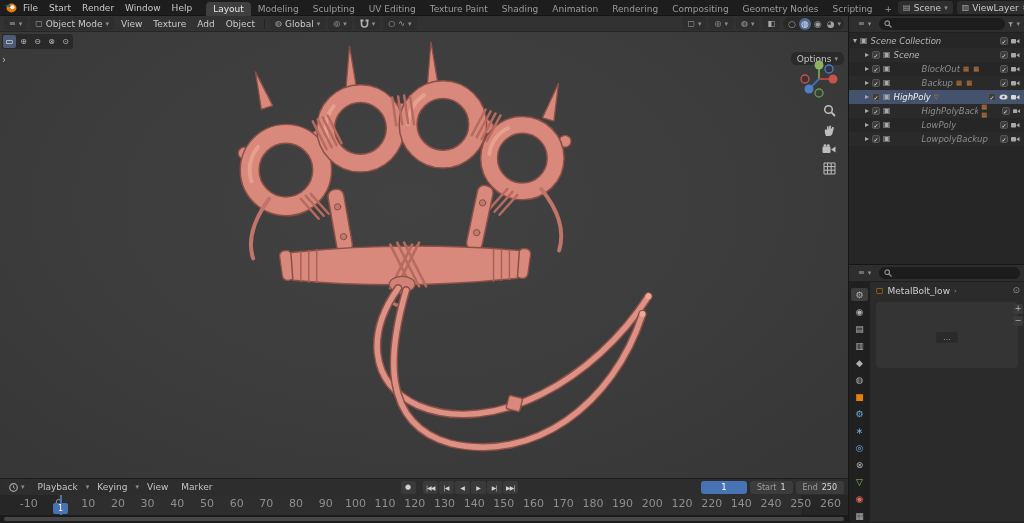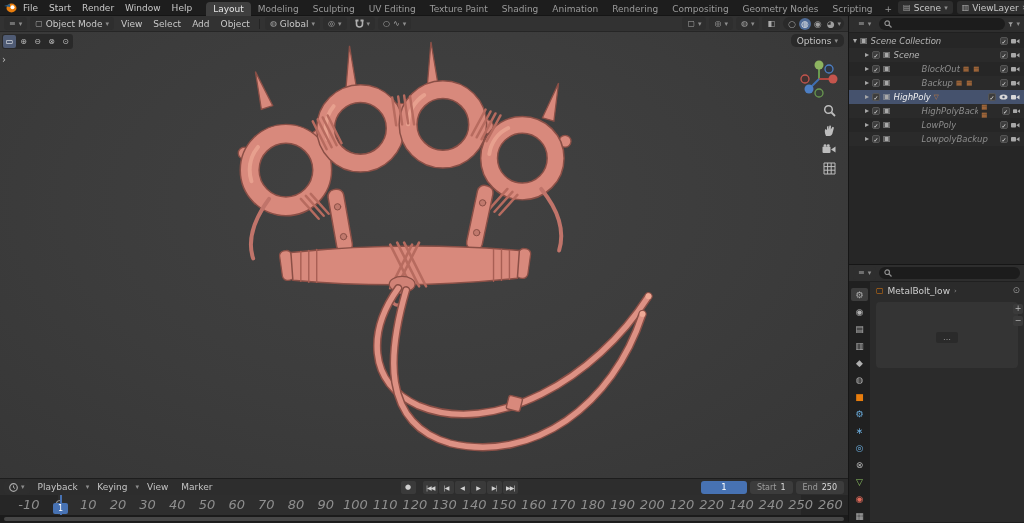--- a/index.html
+++ b/index.html
@@ -34,21 +34,21 @@
   .shade-circles{display:flex;gap:1px;align-items:center;background:#2a2a2a;border-radius:7px;padding:0 3px;height:13px;}
   .sc{font-size:9px;color:#9f9f9f;padding:0 2px;border-radius:6px;line-height:12px;}
   .sc.active{background:#4f6b96;color:#e8e8e8;}
 
   
   .viewport{flex:1;position:relative;background:radial-gradient(ellipse at 48% 38%, #424242 0%, #3c3c3c 55%, #363636 100%);overflow:hidden;}
   .model-svg{position:absolute;inset:0;width:100%;height:100%;}
   .tool-chip{position:absolute;top:2px;left:2px;display:flex;gap:1px;background:rgba(40,40,40,.9);border-radius:3px;padding:1px;}
   .tbox{width:13px;height:13px;display:flex;align-items:center;justify-content:center;border-radius:2px;color:#bcbcbc;font-size:8px;}
   .tbox.active{background:#4f5b74;color:#fff;}
-  .options-chip{position:absolute;top:2px;right:4px;display:flex;align-items:center;gap:3px;background:rgba(40,40,40,.85);border-radius:5px;height:13px;padding:0 6px;color:#c4c4c4;}
+  .options-chip{position:absolute;top:20px;right:4px;display:flex;align-items:center;gap:3px;background:rgba(40,40,40,.85);border-radius:5px;height:13px;padding:0 6px;color:#c4c4c4;}
   .expand-arrow{position:absolute;top:22px;left:2px;color:#bdbdbd;font-size:10px;}
   .gizmo{position:absolute;top:26px;right:8px;}
   .nav-icons{position:absolute;top:72px;right:12px;display:flex;flex-direction:column;gap:7px;align-items:center;}
 
   
   .outliner{height:268px;background:#262626;display:flex;flex-direction:column;border-bottom:1px solid #161616;}
   .panel-header{height:17px;background:#2e2e2e;display:flex;align-items:center;gap:3px;padding:2px 4px;border-bottom:1px solid #202020;}
   .search{flex:1;display:flex;align-items:center;gap:3px;background:#1c1c1c;border-radius:8px;height:12px;padding:0 5px;}
   .search input{flex:1;background:transparent;border:0;outline:none;color:#ccc;font-size:8px;min-width:0;font-family:"DejaVu Sans",sans-serif;}
   .tree{flex:1;overflow:hidden;padding-top:1px;}
@@ -86,21 +86,21 @@
   .tbtn{min-width:15px;height:13px;background:#3a3a3a;border-radius:2px;display:flex;align-items:center;justify-content:center;font-size:6px;color:#d2d2d2;padding:0 2px;letter-spacing:-1px;}
   .rec{width:15px;height:13px;background:#3a3a3a;border-radius:2px;display:flex;align-items:center;justify-content:center;font-size:7px;color:#cfcfcf;margin-right:4px;}
   .frame-field{width:46px;height:13px;background:#4772b3;border-radius:3px;color:#fff;display:flex;align-items:center;justify-content:center;font-size:8.5px;}
   .range-field{height:13px;background:#3c3c3c;border-radius:3px;display:flex;align-items:center;gap:4px;padding:0 7px;font-size:8px;}
   .range-field .rl{color:#9e9e9e;}
   .range-field .rv{color:#dcdcdc;}
 
   .ruler{height:20px;background:#262626;position:relative;overflow:hidden;}
   .range-hl{position:absolute;left:58px;width:743px;top:0;bottom:0;background:#2e2e2e;}
   .ruler-ticks{position:absolute;left:0;top:2px;display:flex;padding-left:14px;}
-  .tick{width:29.7px;flex:none;text-align:center;font-size:13px;color:#8f8f8f;font-style:italic;}
+  .tick{width:29.7px;flex:none;text-align:center;font-size:11px;color:#8f8f8f;}
   .playhead-line{position:absolute;left:60px;top:0;bottom:0;width:2px;background:#4772b3;}
   .playhead-chip{position:absolute;left:53px;bottom:1px;width:15px;height:11px;background:#4772b3;border-radius:2px;color:#fff;font-size:8px;line-height:11px;text-align:center;}
   .scrollstrip{height:7px;background:#1b1b1b;display:flex;align-items:center;padding:0 4px;}
   .scrollbar{height:4px;flex:1;background:#474747;border-radius:2px;}
 
   svg{display:block;}
 </style>
 </head>
 <body>
 
@@ -155,21 +155,21 @@
         <span class="chip">
           <span class="ic">≡</span>
           <span class="dd">▾</span>
         </span>
         <span class="chip">
           <span class="ic">▢</span>
           <span>Object Mode</span>
           <span class="dd">▾</span>
         </span>
         <span class="menu-item">View</span>
-        <span class="menu-item">Select</span>
+        <span class="menu-item">Texture</span>
         <span class="menu-item">Add</span>
         <span class="menu-item">Object</span>
         <span class="sep"></span>
         <span class="chip">
           <span class="ic">◍</span>
           <span>Global</span>
           <span class="dd">▾</span>
         </span>
         <span class="chip">
           <span class="ic">◎</span>

